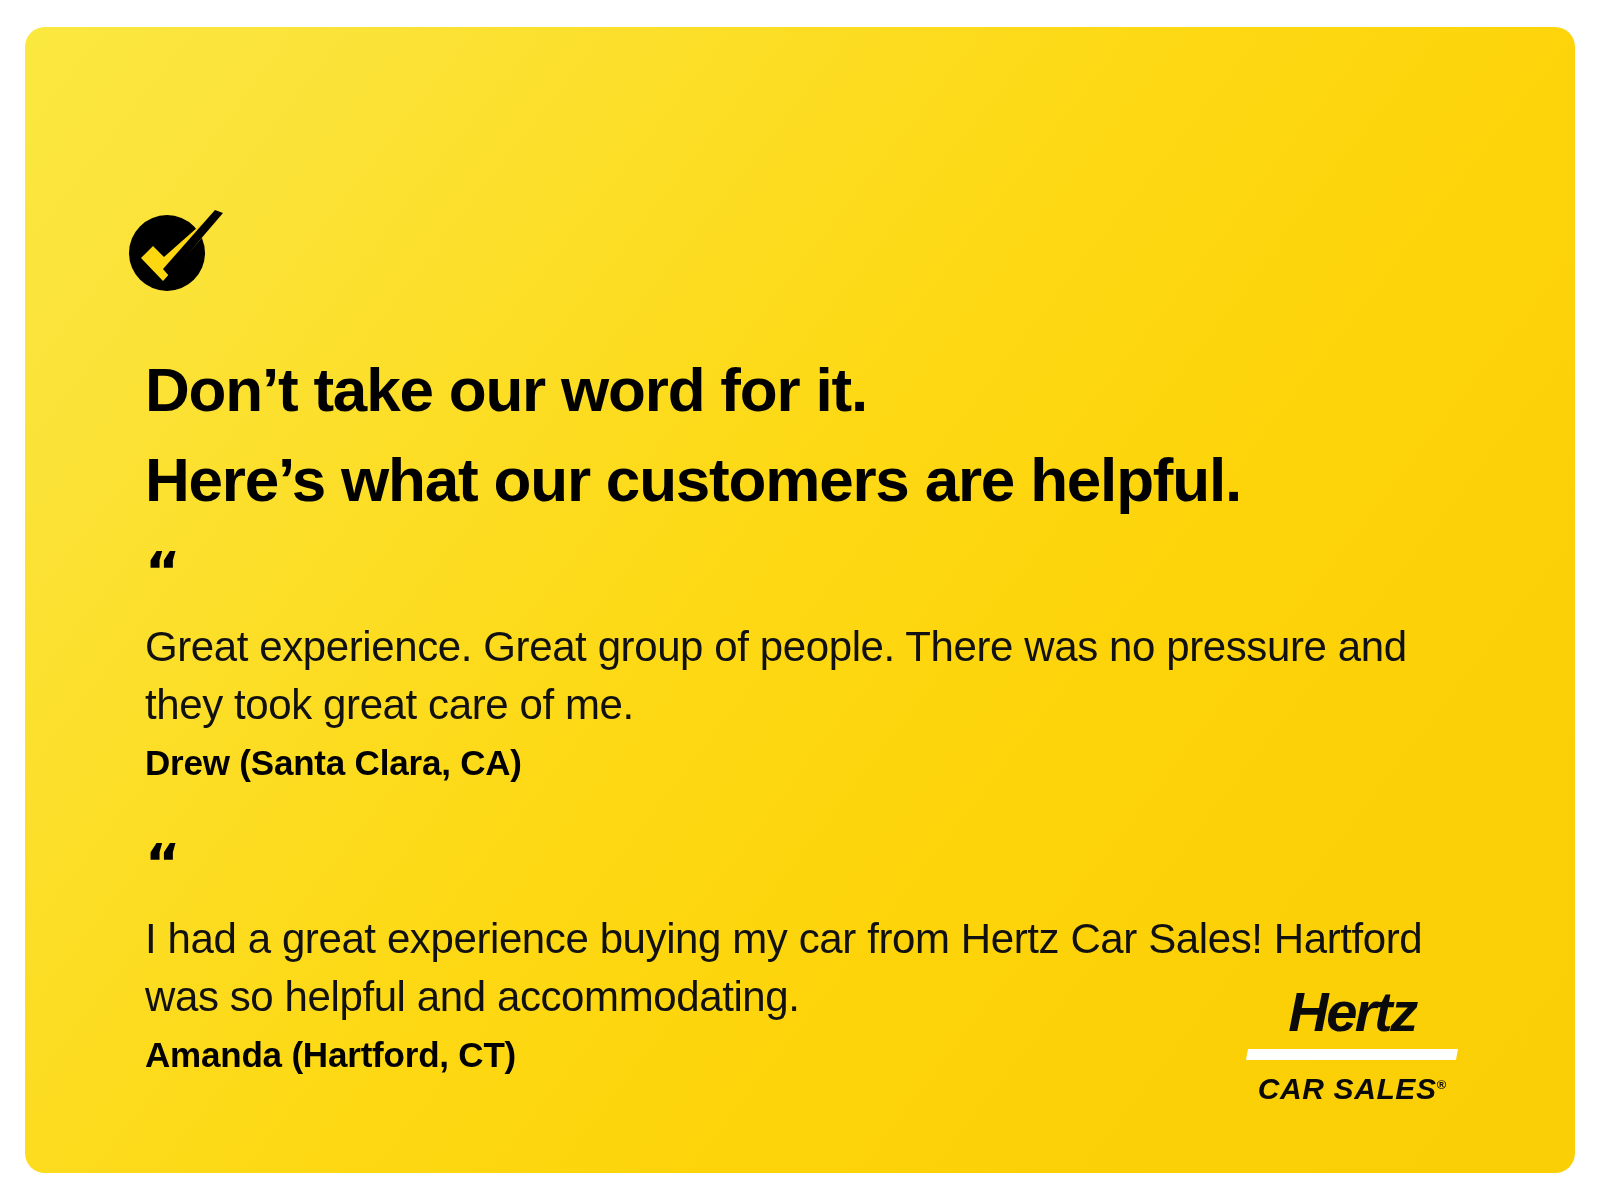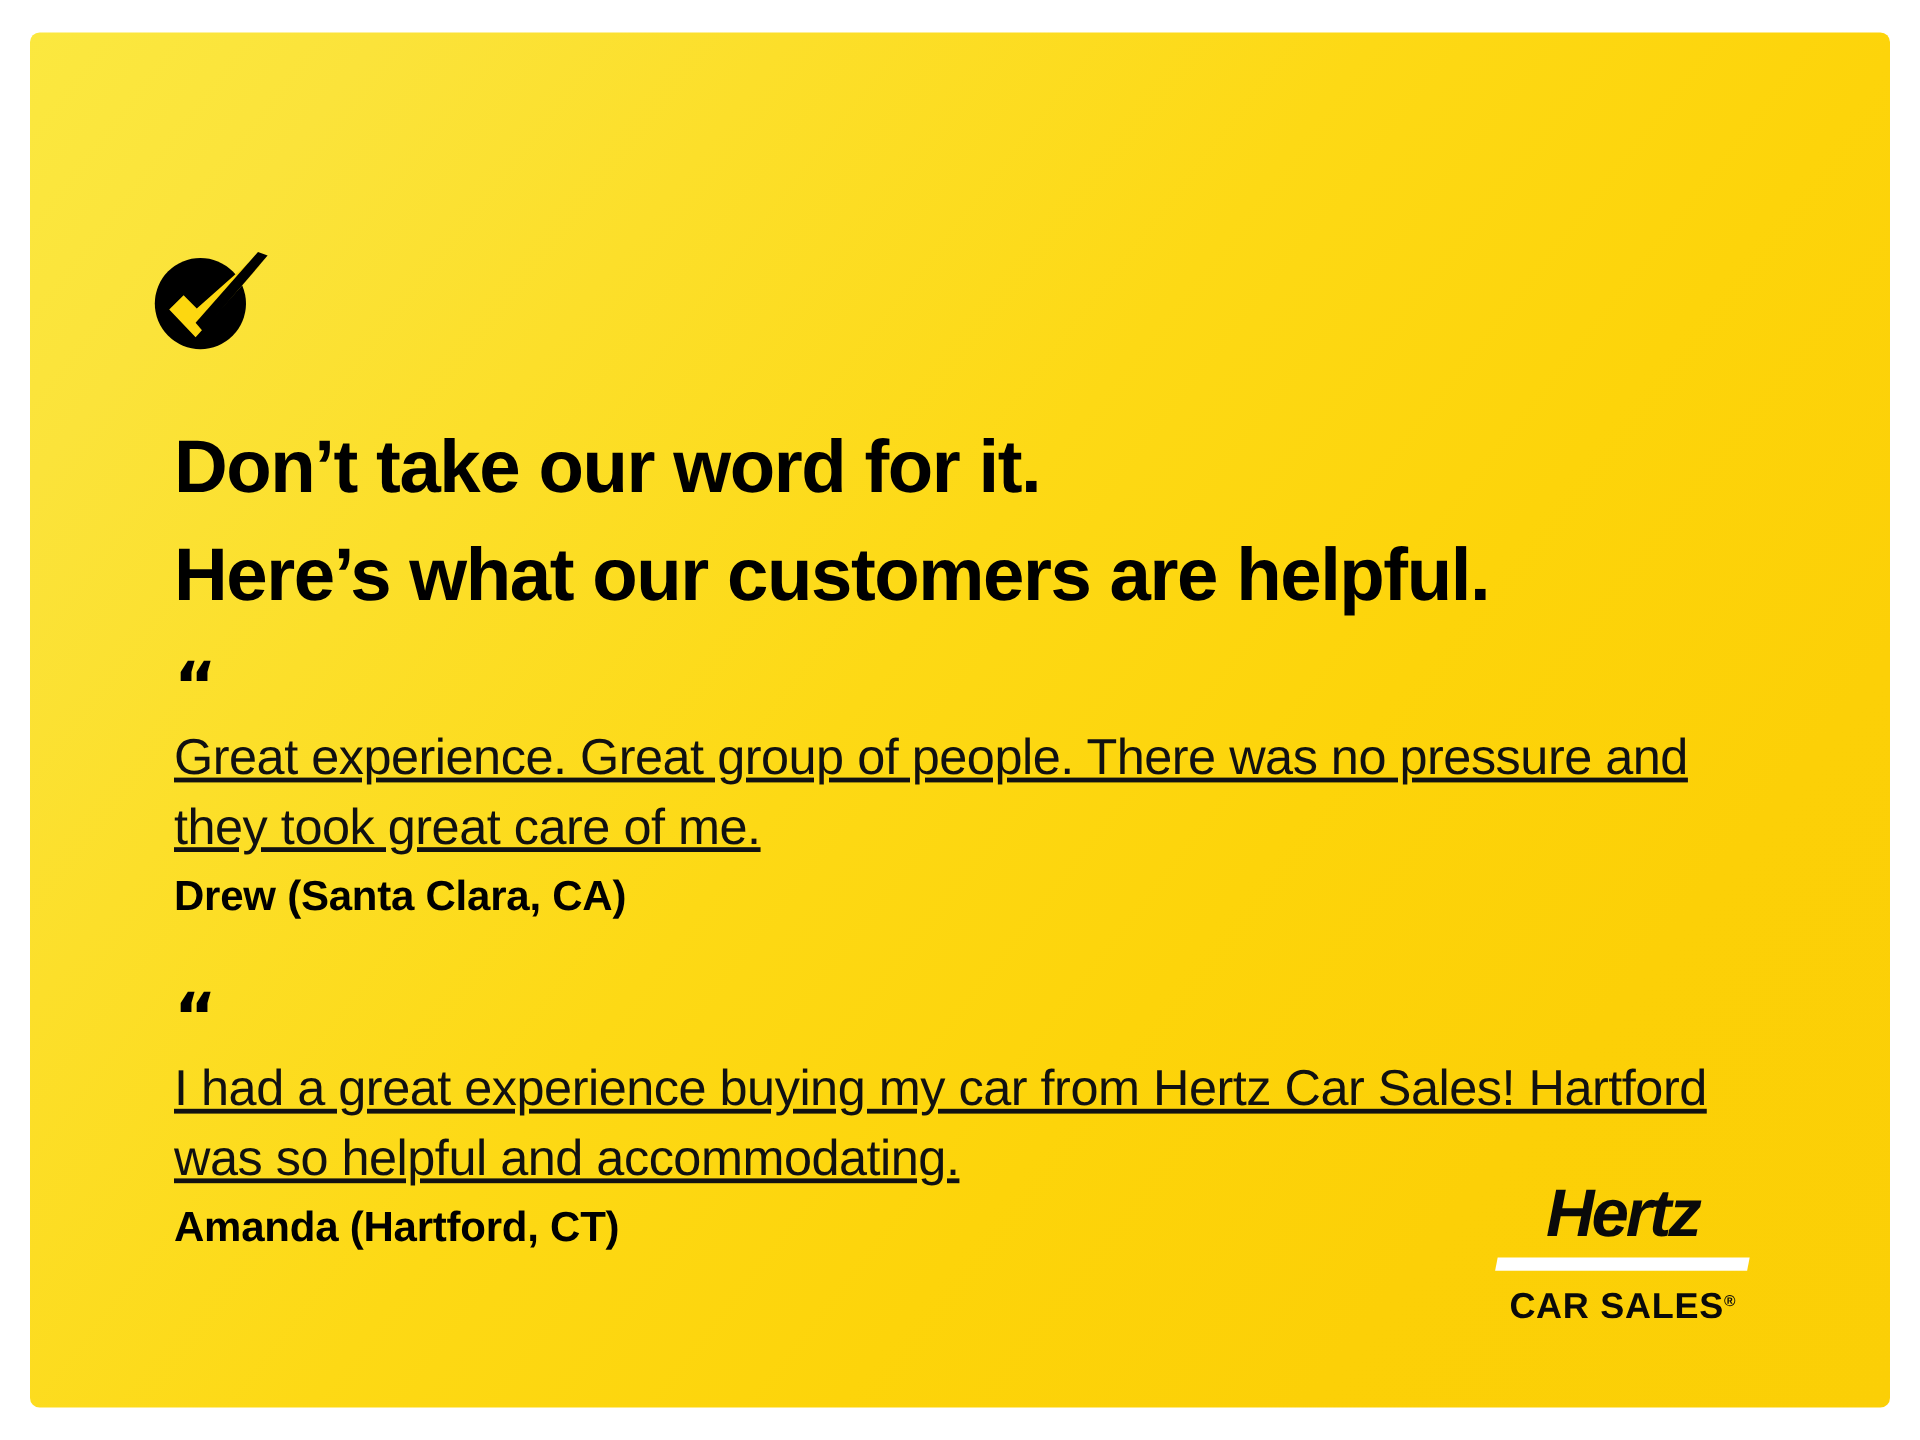--- a/index.html
+++ b/index.html
@@ -11,21 +11,21 @@
     font-family: "Liberation Sans", sans-serif;
     overflow: hidden;
   }
 
   #card {
     position: absolute;
     left: 25px;
     top: 27px;
     width: 1550px;
     height: 1146px;
-    border-radius: 8px;
+    border-radius: 20px;
     background: linear-gradient(128deg,
         #fbe83f 0%,
         #fbe33a 12%,
         #fcdf2a 26%,
         #fdd915 46%,
         #fdd40a 64%,
         #fcd007 80%,
         #fbcf06 100%);
     overflow: hidden;
   }
@@ -70,28 +70,27 @@
     font-weight: bold;
     font-size: 54px;
     line-height: 36px;
     height: 36px;
     color: #000000;
     letter-spacing: -2px;
   }
 
   .quote-text {
     display: block;
-    margin-top: 12px;
+    margin-top: 28px;
     color: #111111;
     font-size: 42px;
     line-height: 58px;
     font-weight: normal;
     letter-spacing: -0.4px;
     max-width: 1320px;
-    text-decoration: underline;
   }
 
   .attribution {
     display: block;
     margin-top: 12px;
     color: #000000;
     font-size: 35px;
     line-height: 34px;
     font-weight: bold;
     letter-spacing: -0.2px;
@@ -119,20 +118,21 @@
     display: block;
     height: 11px;
     background: #ffffff;
     margin: 6px 0 9px 0;
     transform: skewX(-11deg);
   }
   .logo-sub {
     display: block;
     color: #0a0a0a;
     font-weight: bold;
+    font-style: italic;
     font-size: 30px;
     line-height: 32px;
     letter-spacing: 0.6px;
     text-align: center;
     white-space: nowrap;
   }
   .logo-sub .reg {
     font-size: 13px;
     vertical-align: 10px;
     letter-spacing: 0;

